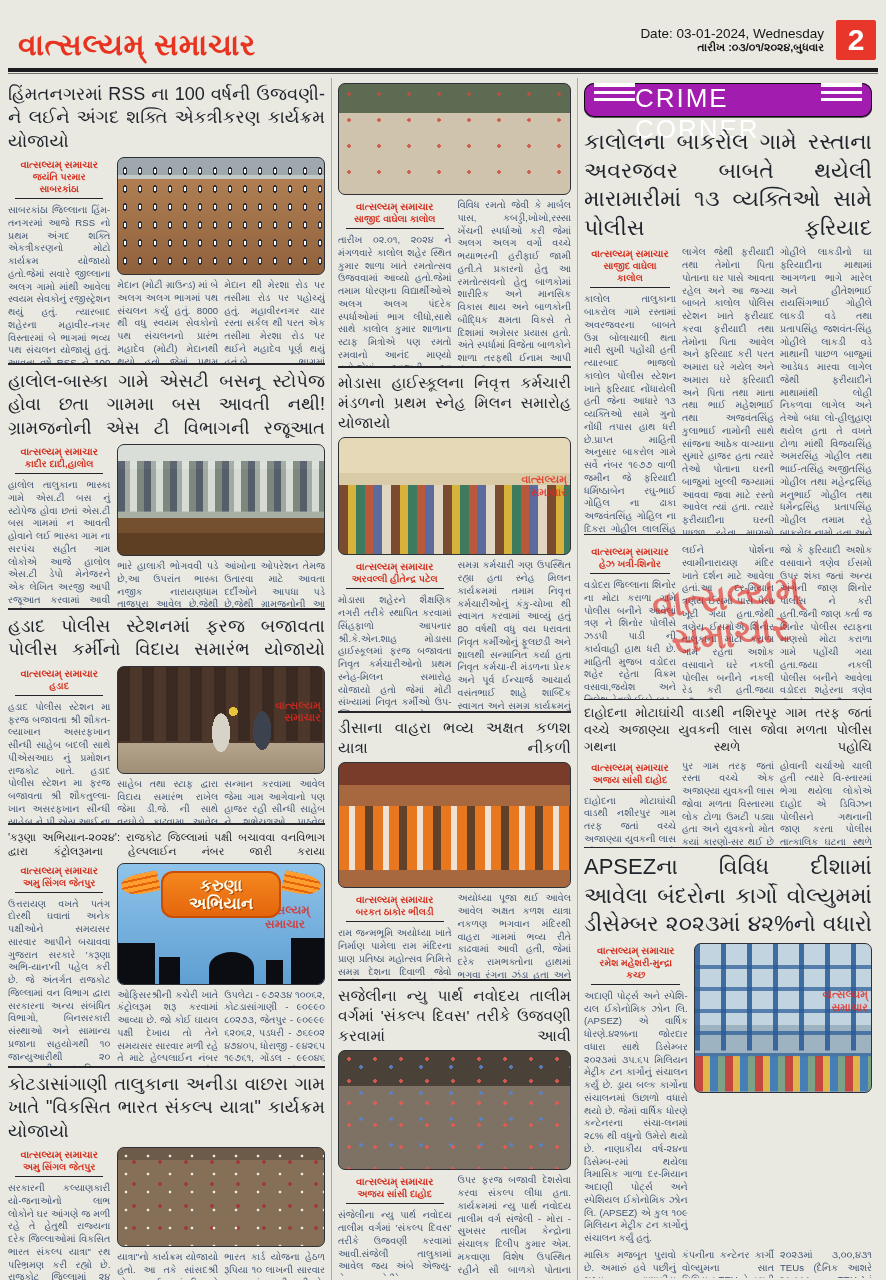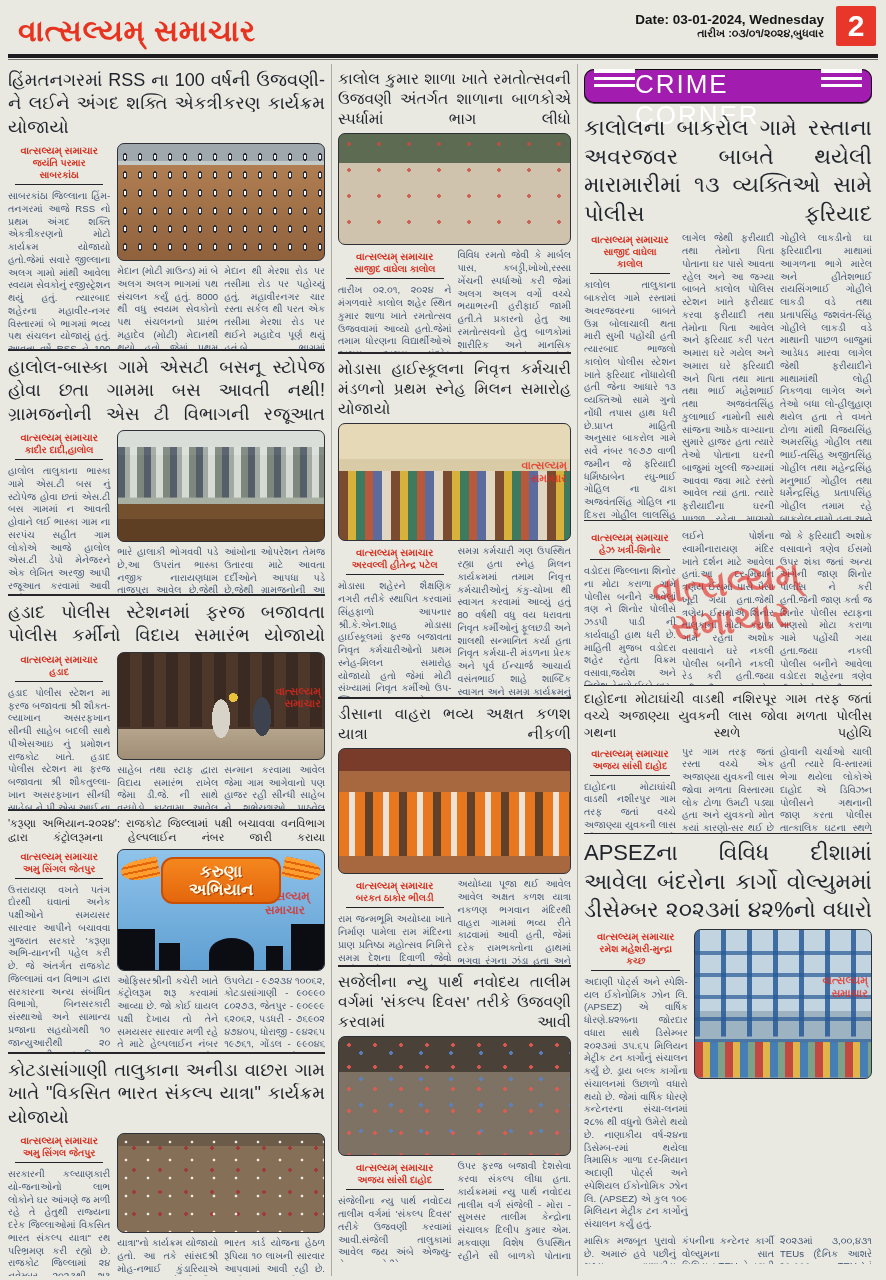--- a/index.html
+++ b/index.html
@@ -1,22 +1,22 @@
 <!DOCTYPE html>
 <html><head>
 <meta charset="utf-8">
 <style>
 *{margin:0;padding:0;box-sizing:border-box}
 html,body{width:886px;height:1280px;overflow:hidden}
 body{background:#e9e9e2;font-family:"Liberation Sans","DejaVu Sans",sans-serif;color:#3c5070}
-.page{width:886px;height:1280px;padding:0 8px 0;position:relative}
+.page{width:886px;height:1280px;padding:14px 8px 0;position:relative}
 header{display:flex;align-items:flex-start;height:52px}
 .masthead{color:#e7331f;font-size:30px;font-weight:800;letter-spacing:.5px;margin:14px 0 0 10px}
 .dateblock{margin-left:auto;text-align:right;color:#151515;margin-top:12px}
-.date-en{font-weight:700;font-size:13.5px}
+.date-en{font-weight:400;font-size:13.5px}
 .date-gu{font-weight:700;font-size:11px}
 .pagenum{width:40px;height:40px;background:#e8362a;color:#fff;font-size:30px;font-weight:700;display:flex;align-items:center;justify-content:center;margin:6px 2px 0 12px;border-radius:2px}
 .toprule{height:8px;margin-top:2px;background:linear-gradient(180deg,#1c1c1e 0 4px,transparent 4px 5px,#70706a 5px 6.5px,transparent 6.5px)}
 .cols{display:flex;margin-top:2px}
 .col-left{width:324px;padding-right:6px;border-right:1px solid #aaaaa2}
 .col-mid{width:246px;padding:0 6px;border-right:1px solid #aaaaa2}
 .col-right{width:294px;padding-left:6px}
 .art{border-bottom:2.5px solid #26262b;padding:5px 0 4px;overflow:hidden;position:relative}
 .art.last{border-bottom:none}
 .hl{color:#20242c;font-weight:400;text-align:justify;text-align-last:justify;line-height:1.3;margin-bottom:4px}
@@ -189,21 +189,20 @@
             </div>
           </div>
         </div>
       </article>
 
     </section>
 
     <section class="col-mid">
 
       <article class="art" style="height:290px">
-        <h2 class="hl hl-m">કાલોલ કુમાર શાળા ખાતે રમતોત્સવની ઉજવણી અંતર્ગત શાળાના બાળકોએ સ્પર્ધામાં ભાગ લીધો</h2>
         <div class="ph ph-school" style="height:112px"></div>
         <div class="row tight">
           <div class="c">
             <div class="by">
               <div class="src">વાત્સલ્યમ્ સમાચાર</div>
               <div class="rep">સાજીદ વાઘેલા કાલોલ</div>
             </div>
             <p class="txt">તારીખ ૦૨.૦૧, ૨૦૨૪ ને મંગળવારે કાલોલ શહેર સ્થિત કુમાર શાળા ખાતે રમતોત્સવ ઉજવવામાં આવ્યો હતો.જેમાં તમામ ધોરણના વિદ્યાર્થીઓએ અલગ અલગ પંદરેક સ્પર્ધાઓમાં ભાગ લીધો,સાથે સાથે કાલોલ કુમાર શાળાના સ્ટાફ મિત્રોએ પણ રમતો રમવાનો આનંદ માણ્યો હતો.જેમાં આજની આ રમતોમાં લીંબુ ચમચી,કોથ પાસ,દોડવાની</p>
           </div>
           <p class="txt c">વિવિધ રમતો જેવી કે માર્બલ પાસ, કબડ્ડી,ખોખો,રસ્સા ખેંચની સ્પર્ધાઓ કરી જેમાં અલગ અલગ વર્ગો વચ્ચે ભયાભરની હરીફાઈ જામી હતી.તે પ્રકારનો હેતુ આ રમતોત્સવનો હેતુ બાળકોમાં શારીરિક અને માનસિક વિકાસ થાય અને બાળકોની બૌદ્ધિક ક્ષમતા વિકસે તે દિશામાં અગ્રેસર પ્રયાસ હતો. અંતે સ્પર્ધામાં વિજેતા બાળકોને શાળા તરફથી ઈનામ આપી પ્રોત્સાહિત કરવામાં આવ્યા હતા.</p>

